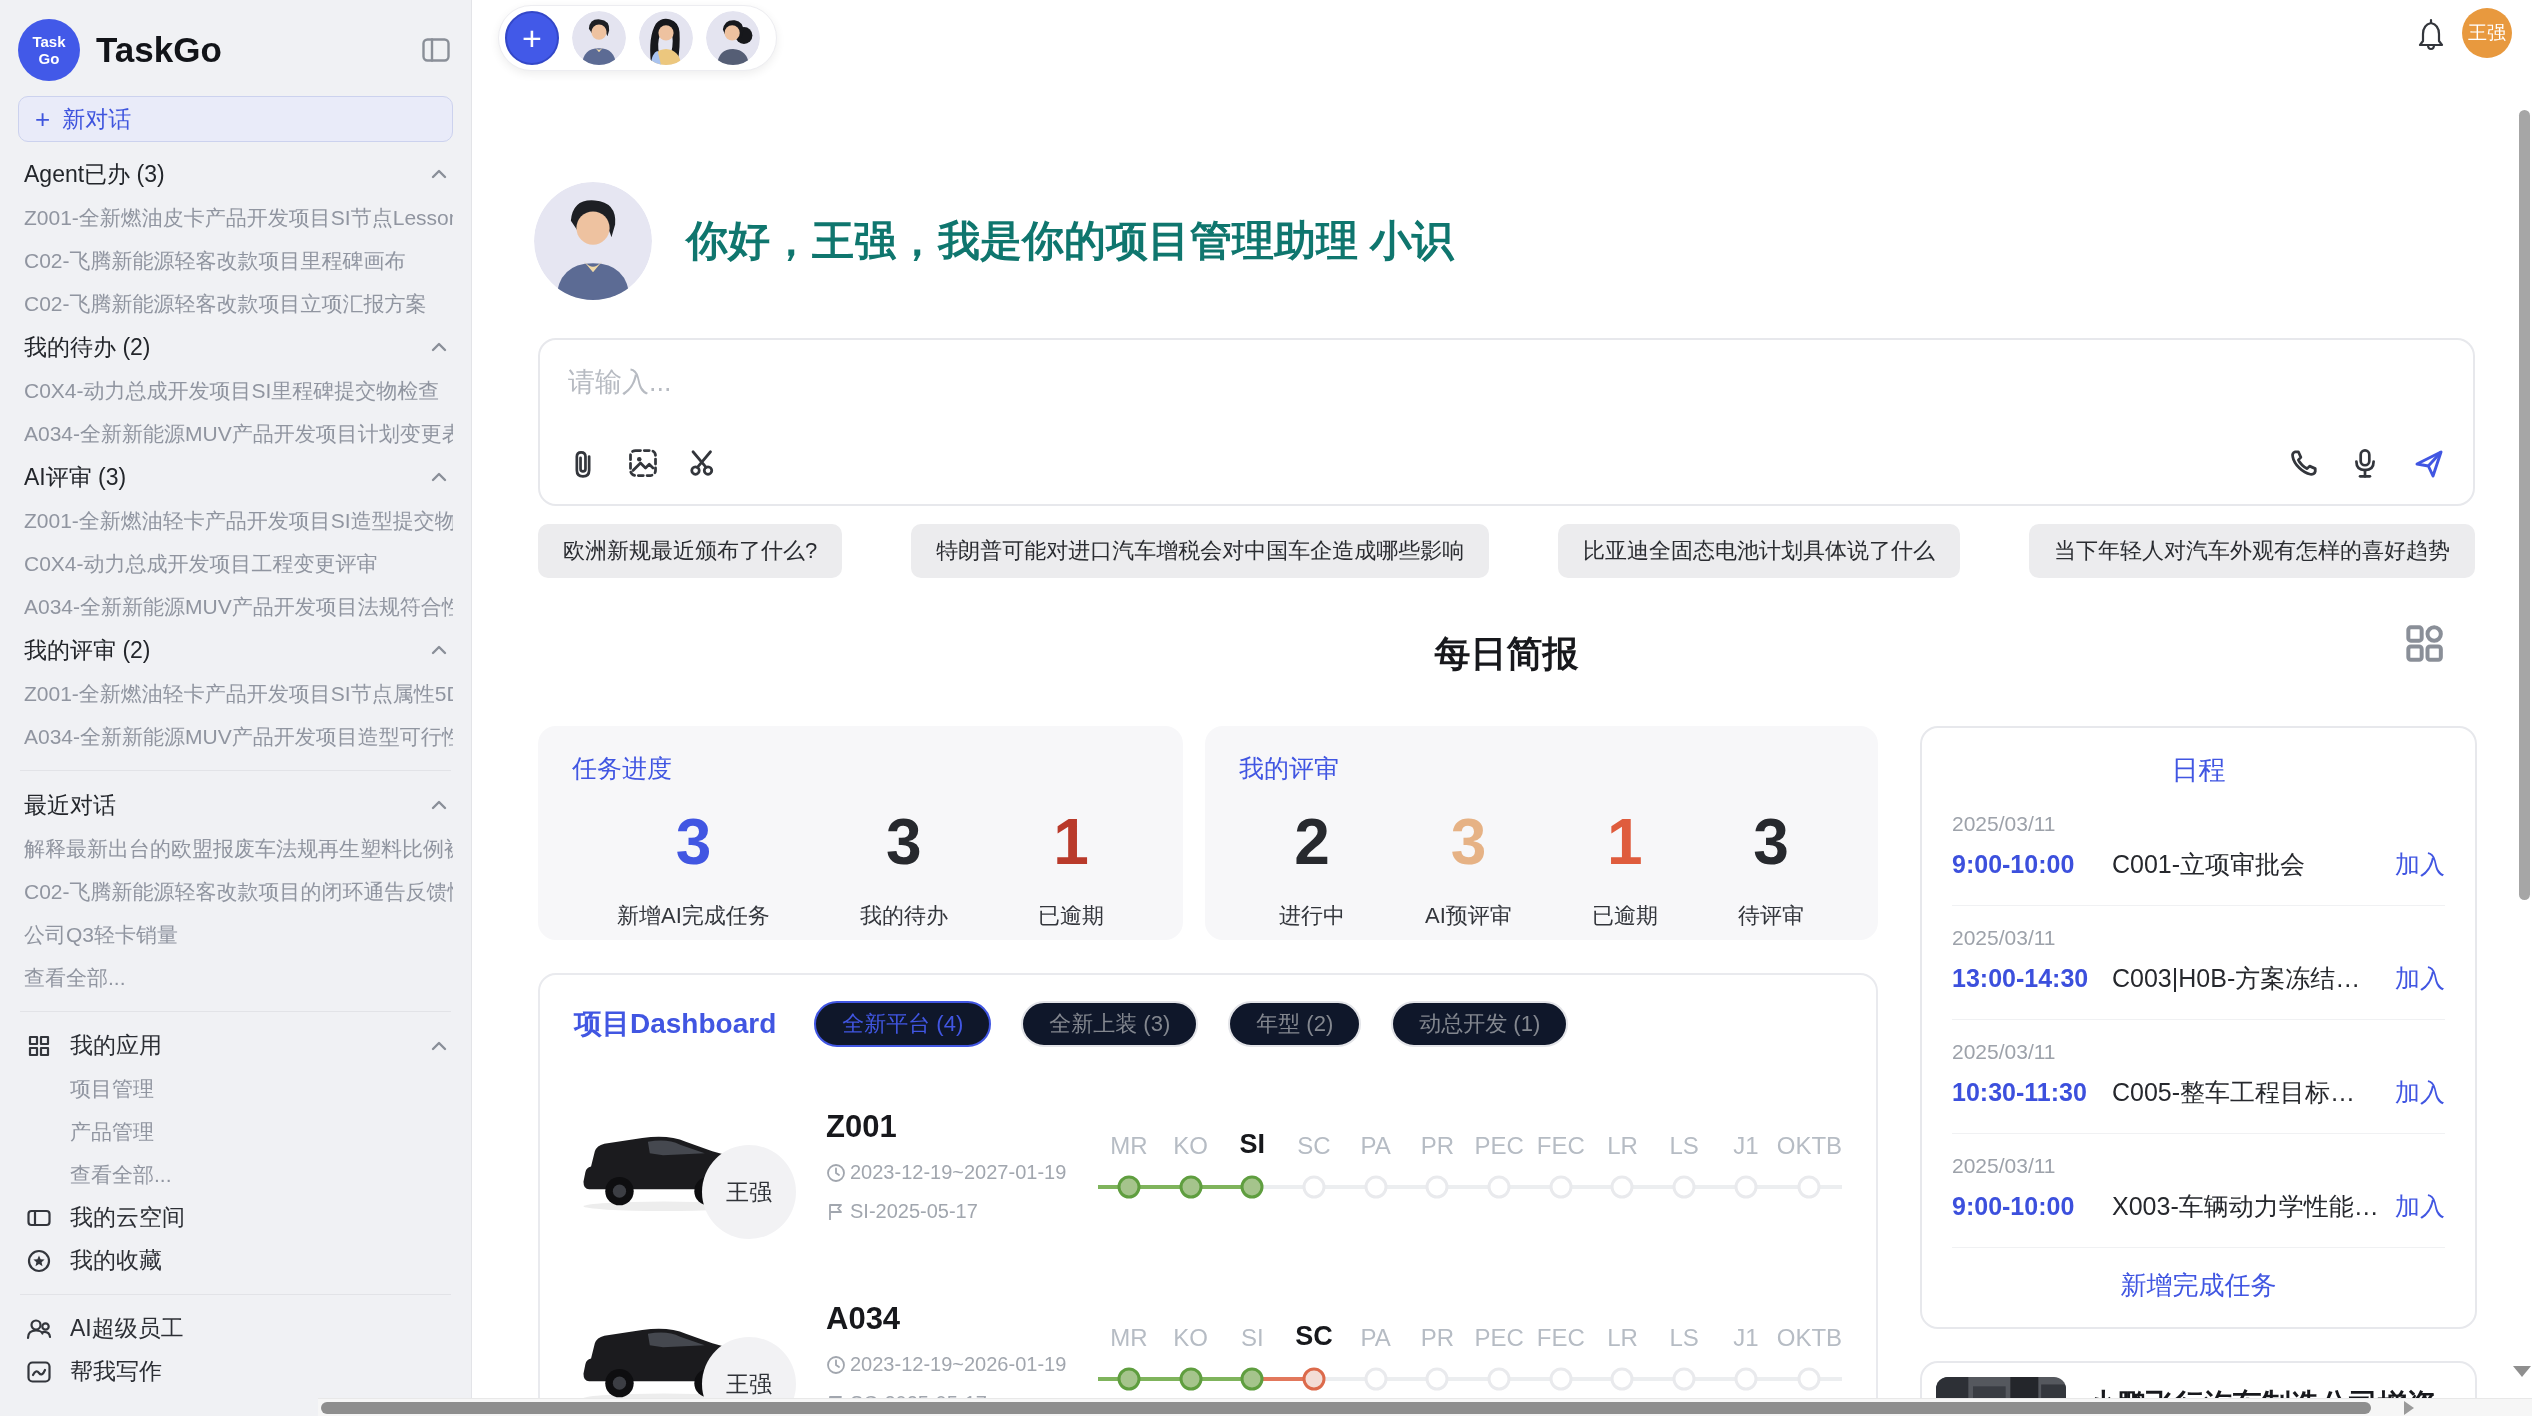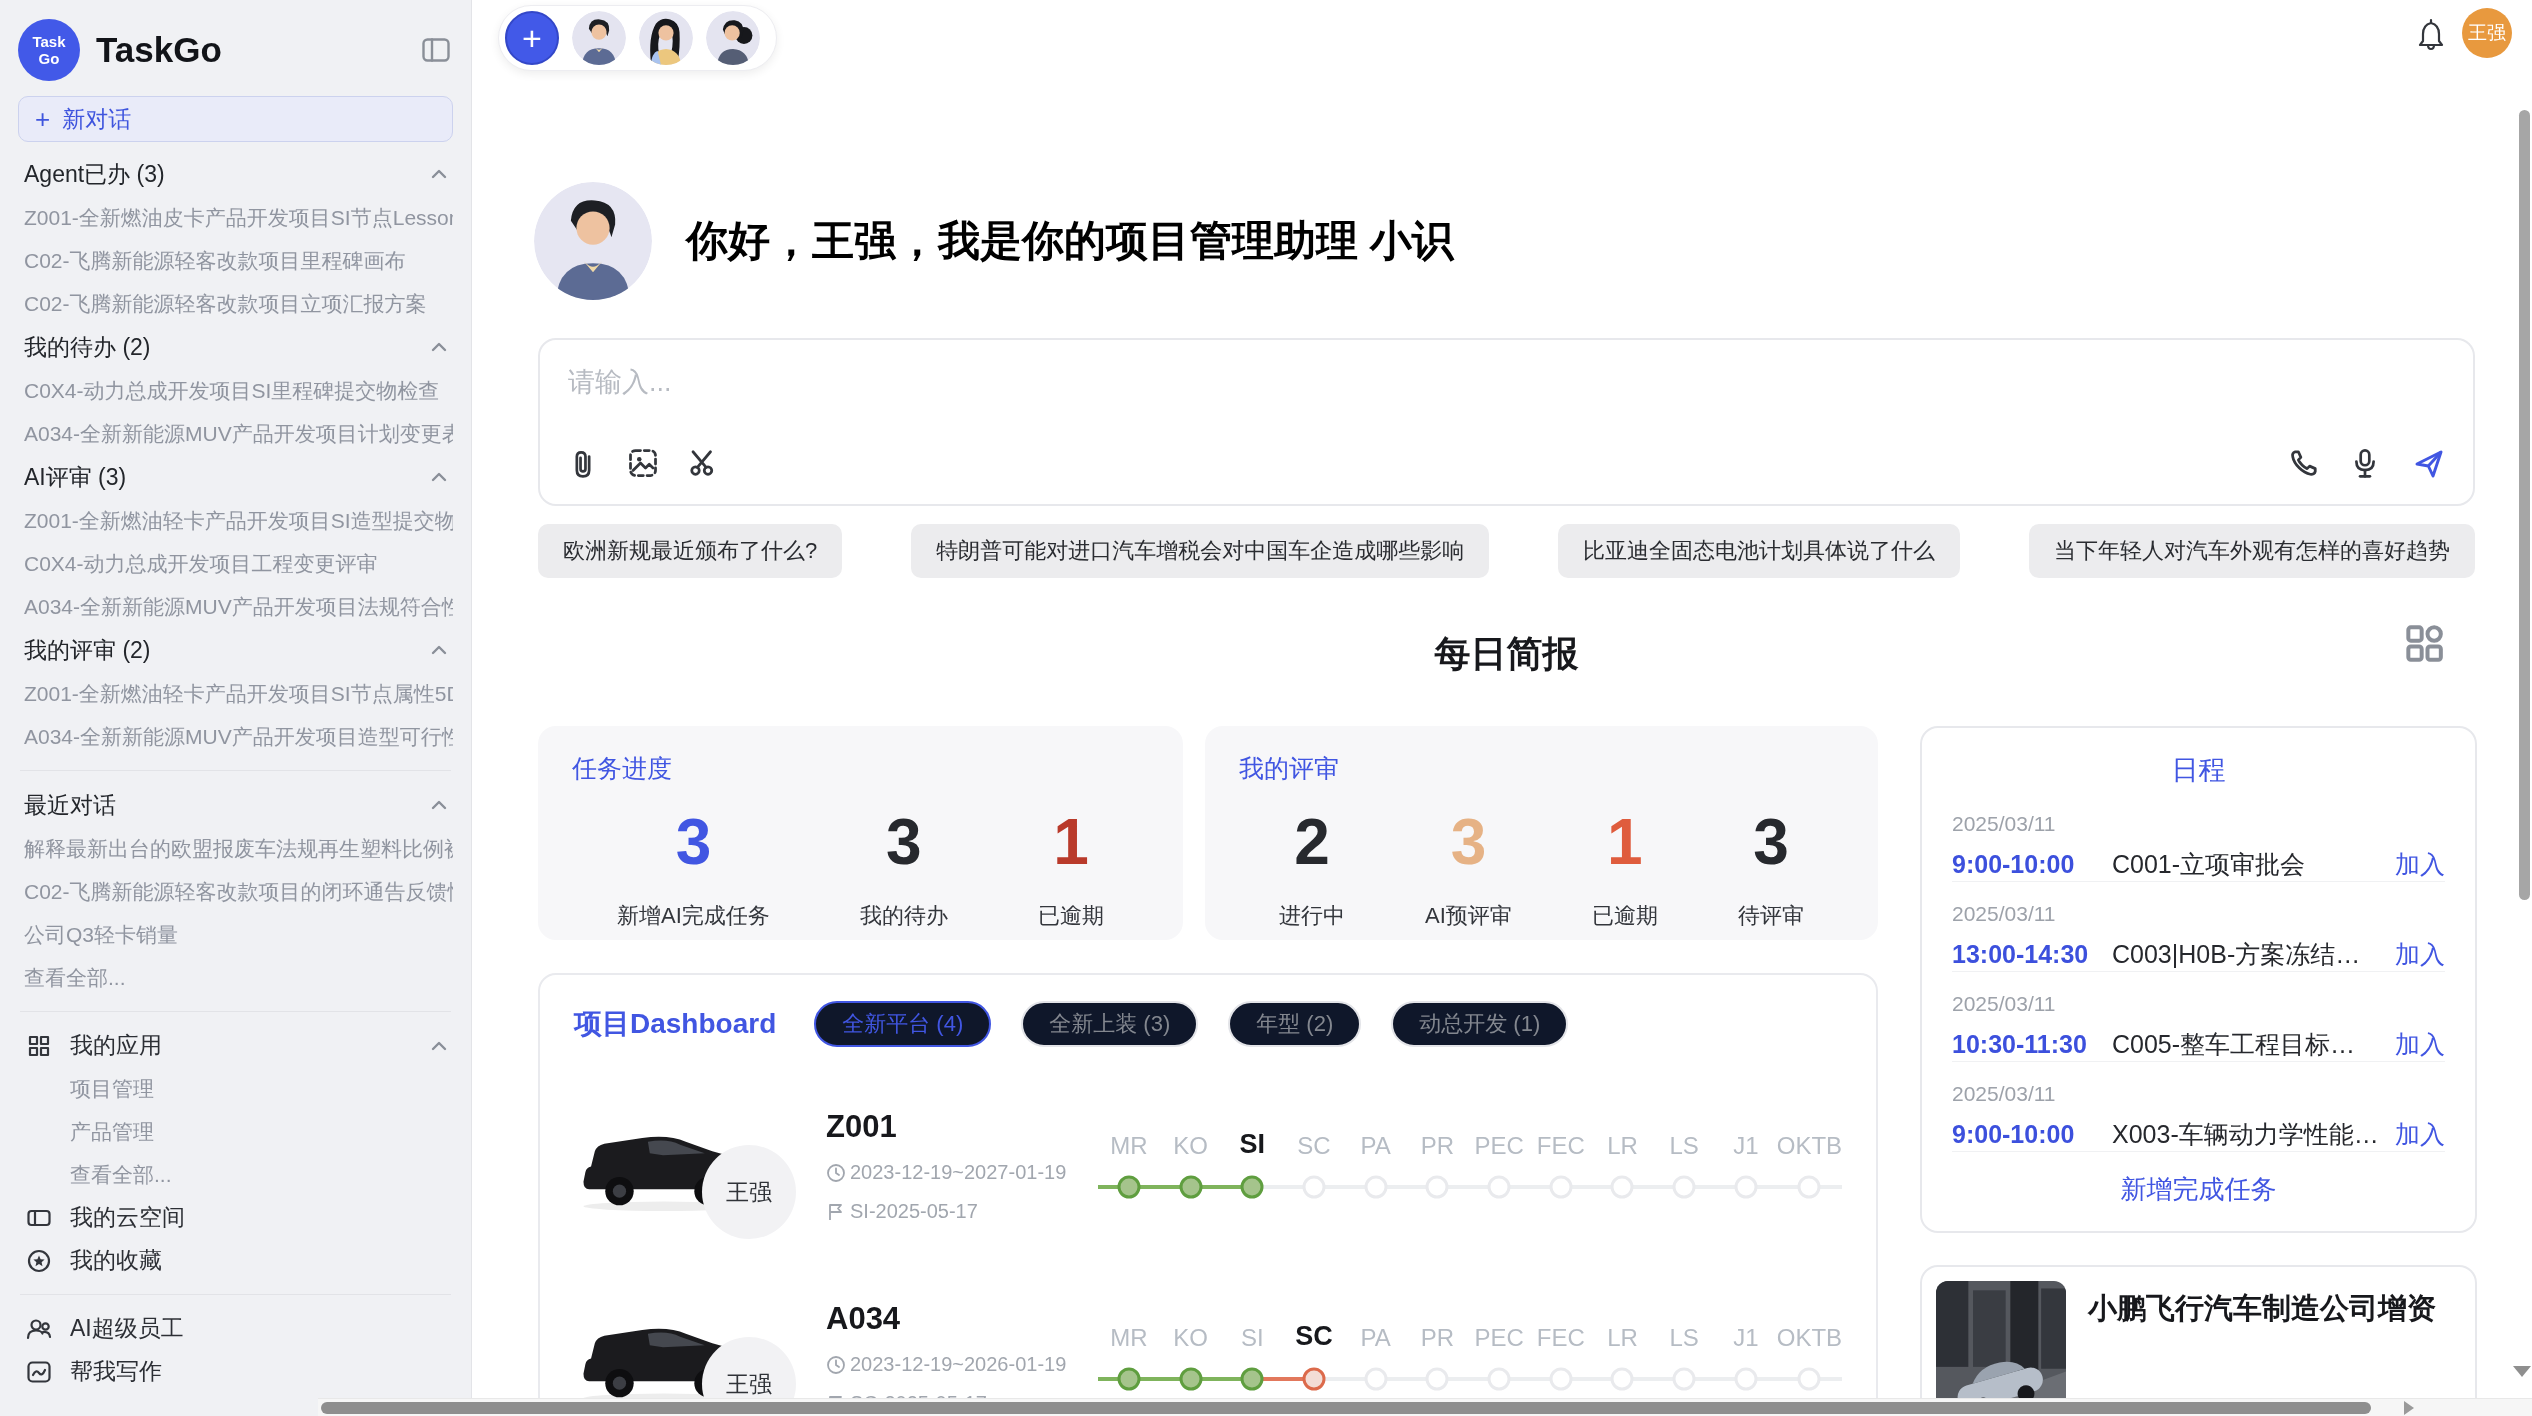--- a/index.html
+++ b/index.html
@@ -23,21 +23,21 @@
   .sub-item{padding-left:52px}
   
   .main{position:absolute;left:472px;top:0;right:0;bottom:0;background:#fff}
   .top-pill{position:absolute;left:26px;top:5px;height:66px;border:1px solid #ededf1;border-radius:34px;background:#fff;box-shadow:0 3px 10px rgba(0,0,0,.07);display:flex;align-items:center;padding:0 16px 0 6px;gap:13px}
   .plus-circle{width:54px;height:54px;border-radius:50%;background:#4259e8;color:#fff;display:flex;align-items:center;justify-content:center;font-size:34px;font-weight:300;cursor:pointer;border:2px solid #3347c8}
   .pav{width:54px;height:54px;border-radius:50%;overflow:hidden;cursor:pointer}
   .bell{position:absolute;left:1941px;top:16px;width:36px;height:40px;cursor:pointer}
   .user-badge{position:absolute;left:1990px;top:8px;width:50px;height:50px;border-radius:50%;background:#e8993e;color:#fff;font-size:19px;display:flex;align-items:center;justify-content:center;cursor:pointer}
   .greet{position:absolute;left:62px;top:182px;display:flex;align-items:center}
   .greet-avatar{width:118px;height:118px;border-radius:50%;overflow:hidden}
-  .greet-title{margin-left:34px;font-size:42px;font-weight:700;color:#000000}
+  .greet-title{margin-left:34px;font-size:42px;font-weight:700;color:#0f766e}
   .composer{position:absolute;left:66px;top:338px;width:1937px;height:168px;border:2px solid #e7e8ec;border-radius:18px;background:#fff;padding:24px 28px;display:flex;flex-direction:column}
   .composer-input{flex:1;font-size:27px;color:#b7bbc2;cursor:text}
   .composer-tools{display:flex;align-items:center}
   .composer-tools .left{display:flex;gap:28px;flex:1}
   .composer-tools .right{display:flex;gap:30px;align-items:center}
   .cicon{width:32px;height:32px;cursor:pointer}
   .chips{position:absolute;left:66px;top:524px;width:1937px;display:flex;justify-content:space-between}
   .chip{height:54px;background:#ececee;border-radius:10px;display:flex;align-items:center;padding:0 25px;font-size:22px;color:#2a2c31;cursor:pointer;white-space:nowrap}
   .brief-title{position:absolute;left:66px;top:630px;width:1937px;text-align:center;font-size:36px;font-weight:700;color:#17181c}
   .grid-btn{position:absolute;left:1933px;top:624px;width:42px;height:42px;cursor:pointer}
@@ -74,21 +74,21 @@
   .ms-line[data-c="green"]{background:#7fb45c}
   .ms-line[data-c="red"]{background:#e2785c}
   .ms-line[data-c="gray"]{background:#eceef0}
   .ms-node{position:absolute;left:50%;top:50%;transform:translate(-50%,-50%);width:23px;height:23px;border-radius:50%;background:#fff;border:3px solid #e9eaed}
   .ms-node[data-state="done"]{background:#a5c48c;border-color:#5f9e3f}
   .ms-node[data-state="alert"]{background:#f3ddd6;border-color:#dc6a4b}
   
   .right-col{position:absolute;left:1448px;top:726px;width:557px}
   .sched-card{border:2px solid #e7e8ec;border-radius:18px;background:#fff;padding:24px 30px}
   .sched-title{text-align:center;font-size:27px;color:#4156e2;margin-bottom:24px}
-  .sched-entry{border-bottom:1px solid #f0f1f3;margin-bottom:20px}
+  .sched-entry{padding-bottom:24px;border-bottom:1px solid #f0f1f3;margin-bottom:20px}
   .sched-date{font-size:21px;color:#9da2aa}
   .sched-line{display:flex;align-items:center;margin-top:12px}
   .sched-time{font-size:25px;font-weight:700;color:#3c50dd;width:160px;flex-shrink:0}
   .sched-name{flex:1;font-size:25px;color:#26282d;white-space:nowrap;overflow:hidden;text-overflow:ellipsis}
   .sched-join{font-size:25px;color:#4156e2;margin-left:16px;cursor:pointer}
   .sched-footer{text-align:center;font-size:26px;color:#4156e2;margin-top:18px;cursor:pointer}
   .news-card{margin-top:32px;border:2px solid #e7e8ec;border-radius:18px;background:#fff;padding:14px;display:flex;gap:22px;height:170px;cursor:pointer}
   .news-img{width:130px;height:140px;border-radius:12px;overflow:hidden;flex-shrink:0}
   .news-title{font-size:29px;font-weight:700;color:#17181c;margin-top:8px}
   

